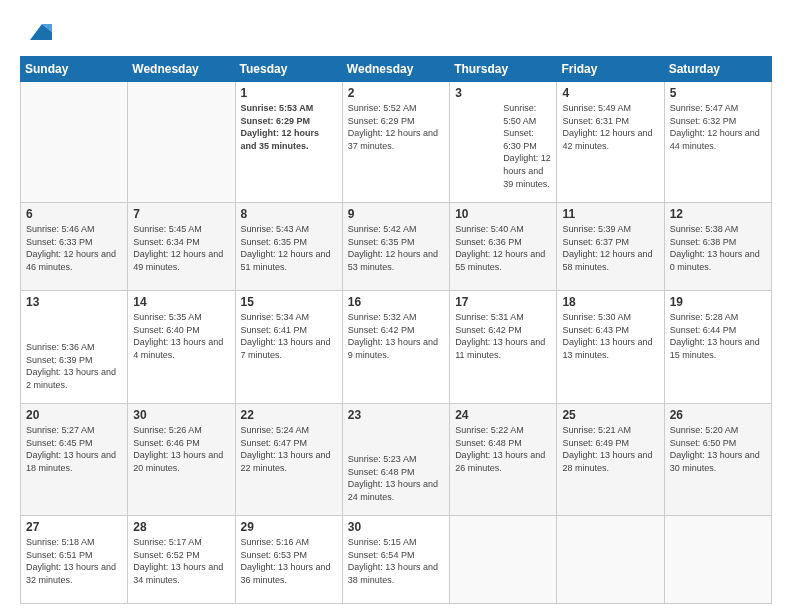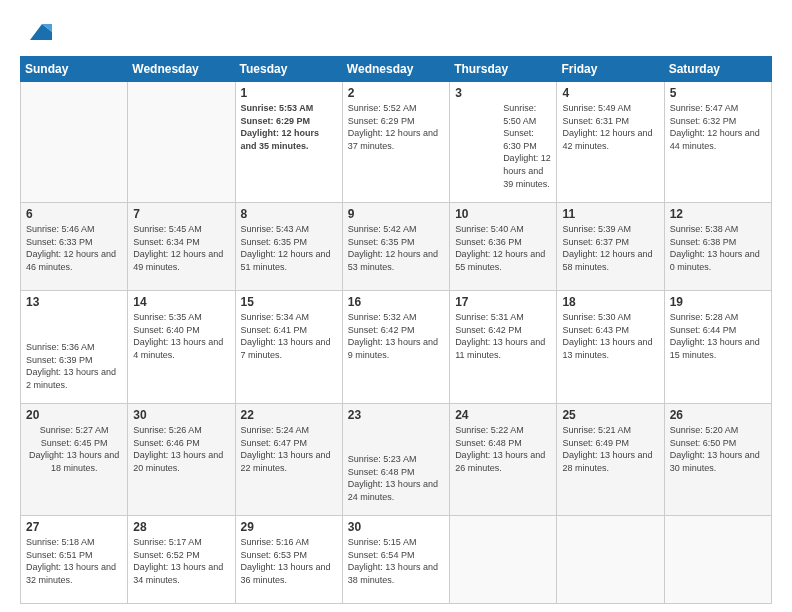--- a/index.html
+++ b/index.html
@@ -257,21 +257,21 @@
           <td>
             <div class="day-num">19</div>
             <div class="day-info" style="white-space: pre-line;">Sunrise: 5:28 AM
 Sunset: 6:44 PM
 Daylight: 13 hours and 15 minutes.</div>
           </td>
         </tr>
         <tr>
           <td>
             <div class="day-num">20</div>
-            <div class="day-info" style="white-space: pre-line; text-align: center;">Sunrise: 5:27 AM
+            <div class="day-info" style="white-space: pre-line;">Sunrise: 5:27 AM
 Sunset: 6:45 PM
 Daylight: 13 hours and 18 minutes.</div>
           </td>
           <td>
             <div class="day-num">30</div>
             <div class="day-info" style="white-space: pre-line;">Sunrise: 5:26 AM
 Sunset: 6:46 PM
 Daylight: 13 hours and 20 minutes.</div>
           </td>
           <td>

